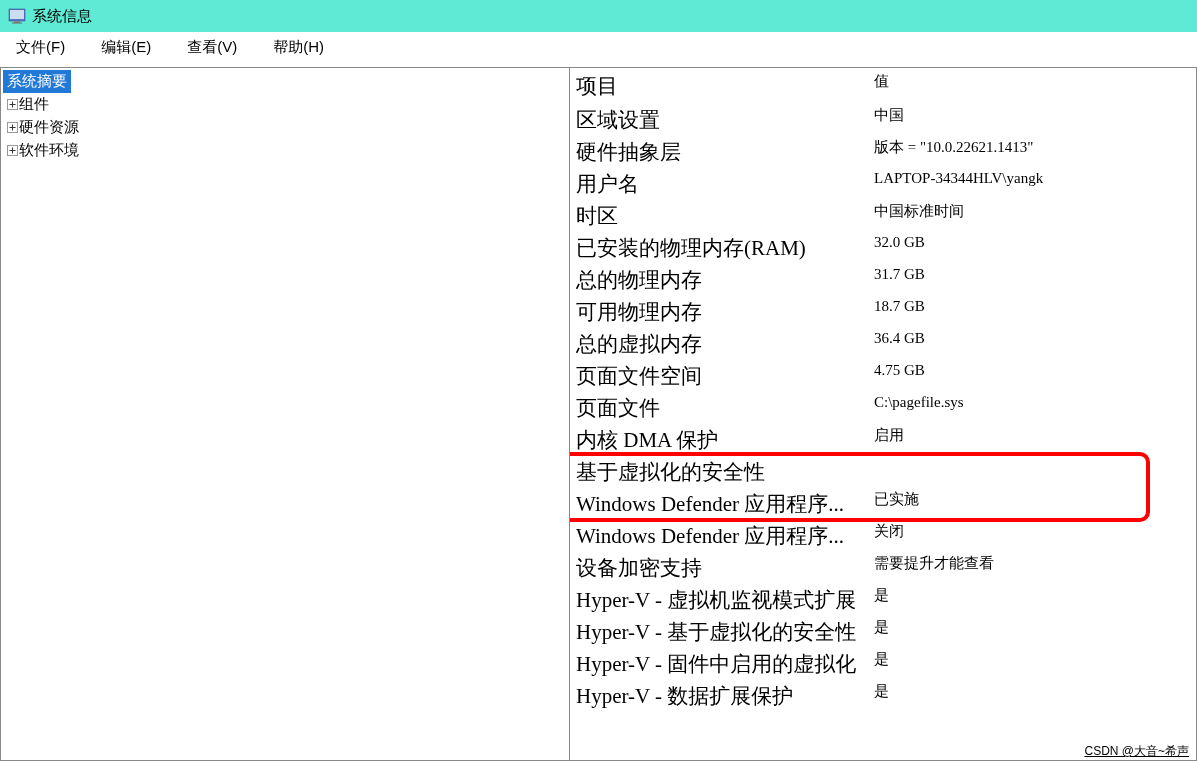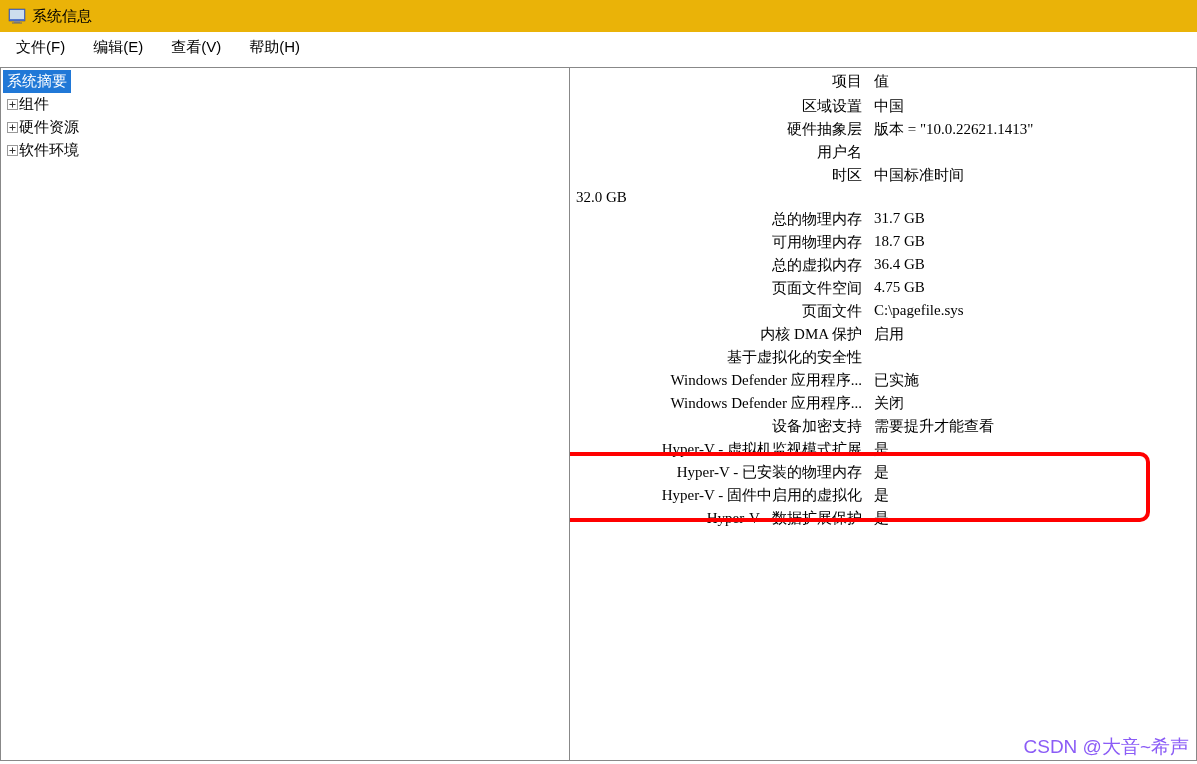--- a/index.html
+++ b/index.html
@@ -15,35 +15,35 @@
       width: 1197px;
       height: 764px;
       overflow: hidden;
       position: relative;
     }
     .titlebar {
       display: flex;
       align-items: center;
       padding: 4px 8px;
       height: 32px;
-      background: #eab308;
+      background: #5eead4;
     }
     .titlebar-icon {
       width: 18px;
       height: 18px;
       margin-right: 6px;
     }
     .titlebar-text {
       font-size: 15px;
       color: #000;
     }
     .menubar {
       display: flex;
       padding: 2px 4px 6px 4px;
-      gap: 4px;
+      gap: 12px;
     }
     .menu-item {
       padding: 4px 12px;
       font-size: 15px;
       cursor: default;
     }
     .content {
       display: flex;
       height: calc(100% - 70px);
     }
@@ -101,45 +101,45 @@
       display: flex;
       font-family: Liberation Serif, serif;
     }
     .detail-header {
       display: flex;
       padding: 2px 0;
     }
     .col-item {
       width: 298px;
       padding: 2px 6px;
-      font-size: 15px;
+      font-size: 21px;
       white-space: nowrap;
       overflow: hidden;
       text-overflow: ellipsis;
-      text-align: right;
     }
     .col-value {
       flex: 1;
       padding: 2px 6px;
       font-size: 15px;
       white-space: nowrap;
     }
     .highlight-box {
       position: absolute;
       border: 4px solid #ff0000;
       border-radius: 10px;
       pointer-events: none;
     }
     .watermark {
       position: absolute;
       bottom: 4px;
       right: 8px;
-      font-size: 19px;
-      color: #8b5cf6;
+      font-size: 12px;
+      color: #000000;
       pointer-events: none;
+      text-decoration: underline;
     }
   </style>
 </head>
 <body>
 
 <div class="titlebar">
   <span class="titlebar-icon">
     <svg viewBox="0 0 18 18">
       <rect x="1" y="2" width="16" height="12" fill="#5577cc" stroke="#334488" stroke-width="0.5"></rect>
       <rect x="2" y="3" width="14" height="9" fill="#cde"></rect>
@@ -204,26 +204,28 @@
           <div class="detail-row">
             <div class="col-item">区域设置</div>
             <div class="col-value">中国</div>
           </div>
           <div class="detail-row">
             <div class="col-item">硬件抽象层</div>
             <div class="col-value">版本 = "10.0.22621.1413"</div>
           </div>
           <div class="detail-row">
             <div class="col-item">用户名</div>
+            <div class="col-value">LAPTOP-34344HLV\yangk</div>
           </div>
           <div class="detail-row">
             <div class="col-item">时区</div>
             <div class="col-value">中国标准时间</div>
           </div>
           <div class="detail-row">
+            <div class="col-item">已安装的物理内存(RAM)</div>
             <div class="col-value">32.0 GB</div>
           </div>
           <div class="detail-row">
             <div class="col-item">总的物理内存</div>
             <div class="col-value">31.7 GB</div>
           </div>
           <div class="detail-row">
             <div class="col-item">可用物理内存</div>
             <div class="col-value">18.7 GB</div>
           </div>
@@ -256,21 +258,21 @@
           </div>
           <div class="detail-row">
             <div class="col-item">设备加密支持</div>
             <div class="col-value">需要提升才能查看</div>
           </div>
           <div class="detail-row">
             <div class="col-item">Hyper-V - 虚拟机监视模式扩展</div>
             <div class="col-value">是</div>
           </div>
           <div class="detail-row">
-            <div class="col-item">Hyper-V - 已安装的物理内存</div>
+            <div class="col-item">Hyper-V - 基于虚拟化的安全性</div>
             <div class="col-value">是</div>
           </div>
           <div class="detail-row">
             <div class="col-item">Hyper-V - 固件中启用的虚拟化</div>
             <div class="col-value">是</div>
           </div>
           <div class="detail-row">
             <div class="col-item">Hyper-V - 数据扩展保护</div>
             <div class="col-value">是</div>
           </div>

